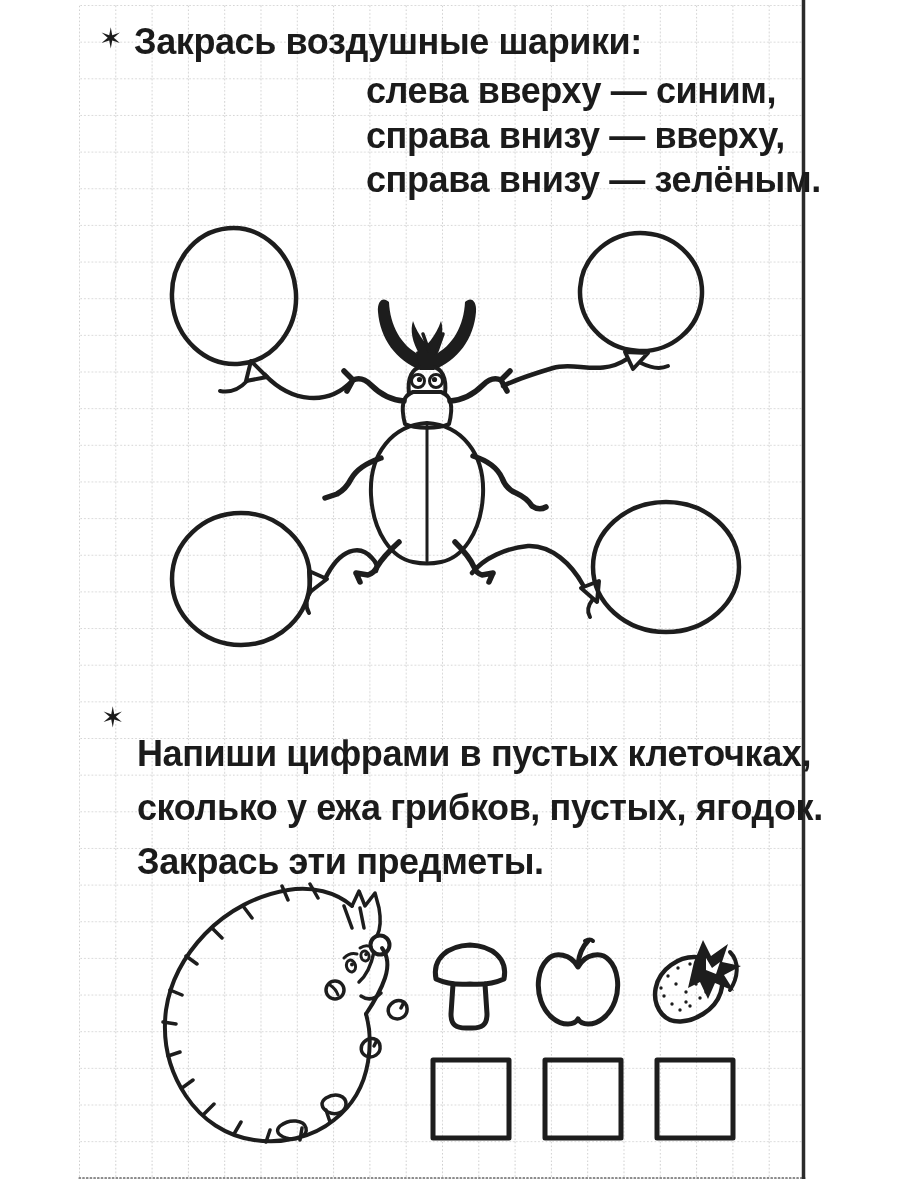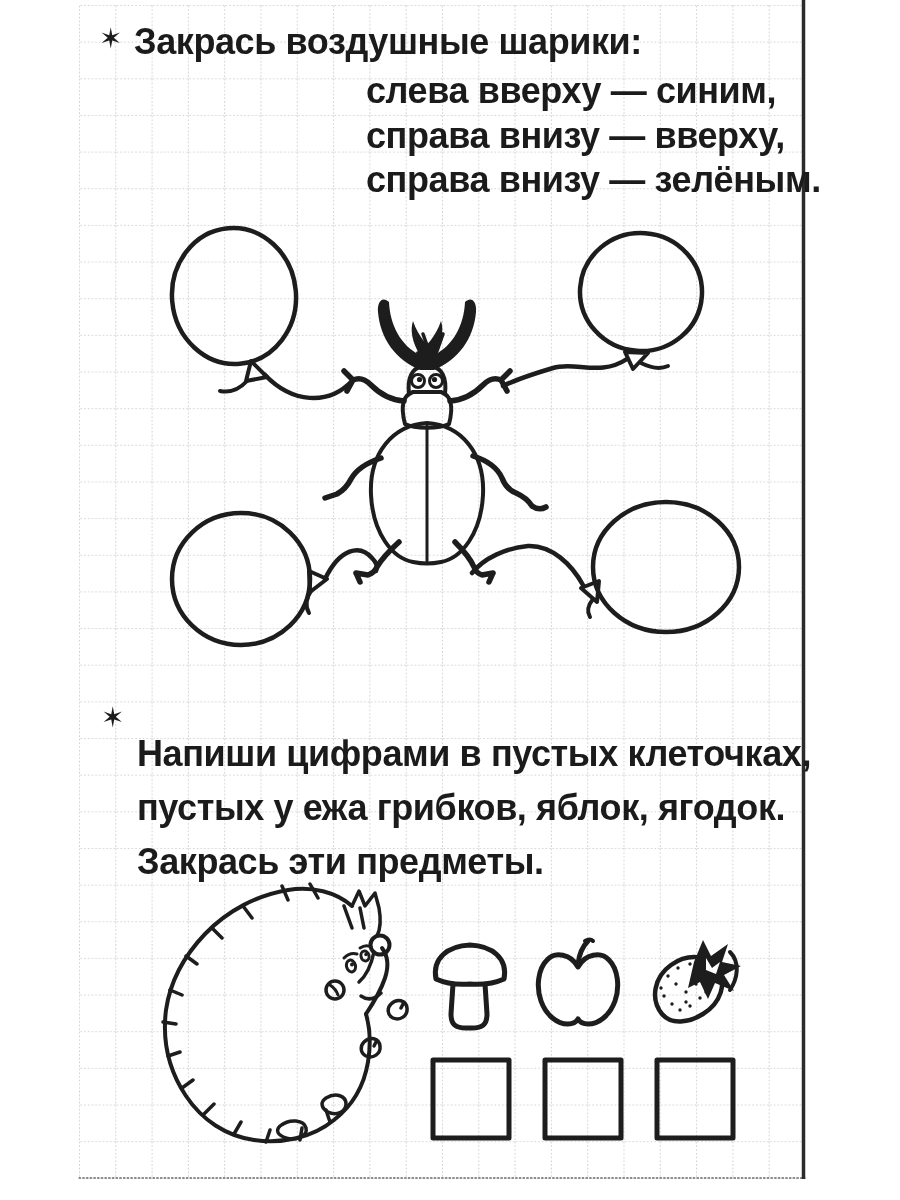--- a/index.html
+++ b/index.html
@@ -156,17 +156,17 @@
   <div class="txt" style="left:134px;top:21px;">Закрась воздушные шарики:</div>
   <div class="txt lines1" style="left:366px;top:69px;">
     <div>слева вверху — синим,</div>
     <div>справа внизу — вверху,</div>
     <div>справа внизу — зелёным.</div>
   </div>
 
   <span class="star" style="left:101px;top:701px;">✶</span>
   <div class="txt lines2" style="left:137px;top:699px;margin-top:28px;">
     <div>Напиши цифрами в пустых клеточках,</div>
-    <div>пустых у ежа грибков, яблок, ягодок.</div>
+    <div>сколько у ежа грибков, пустых, ягодок.</div>
     <div>Закрась эти предметы.</div>
   </div>
 
 </div>
 
 </body></html>

